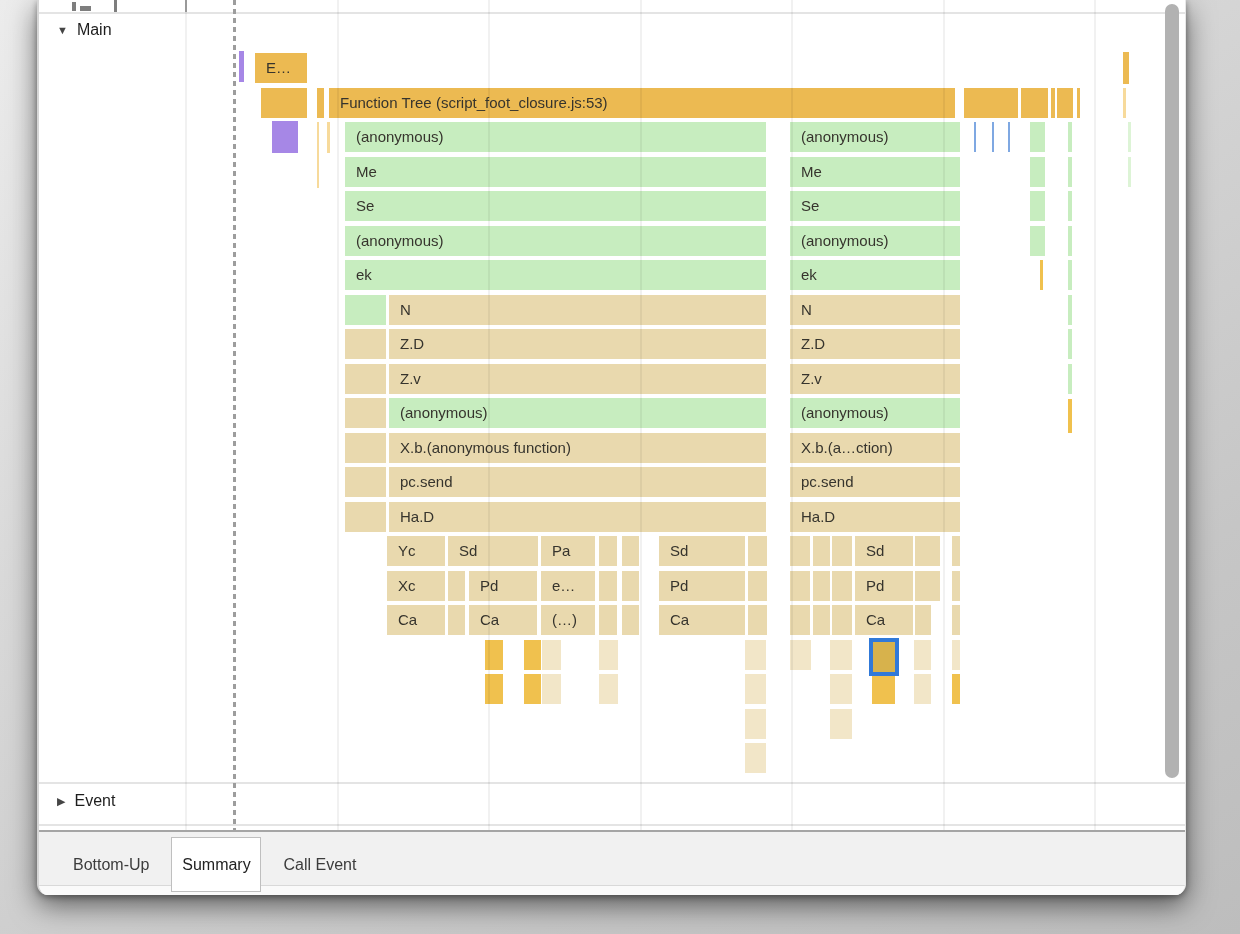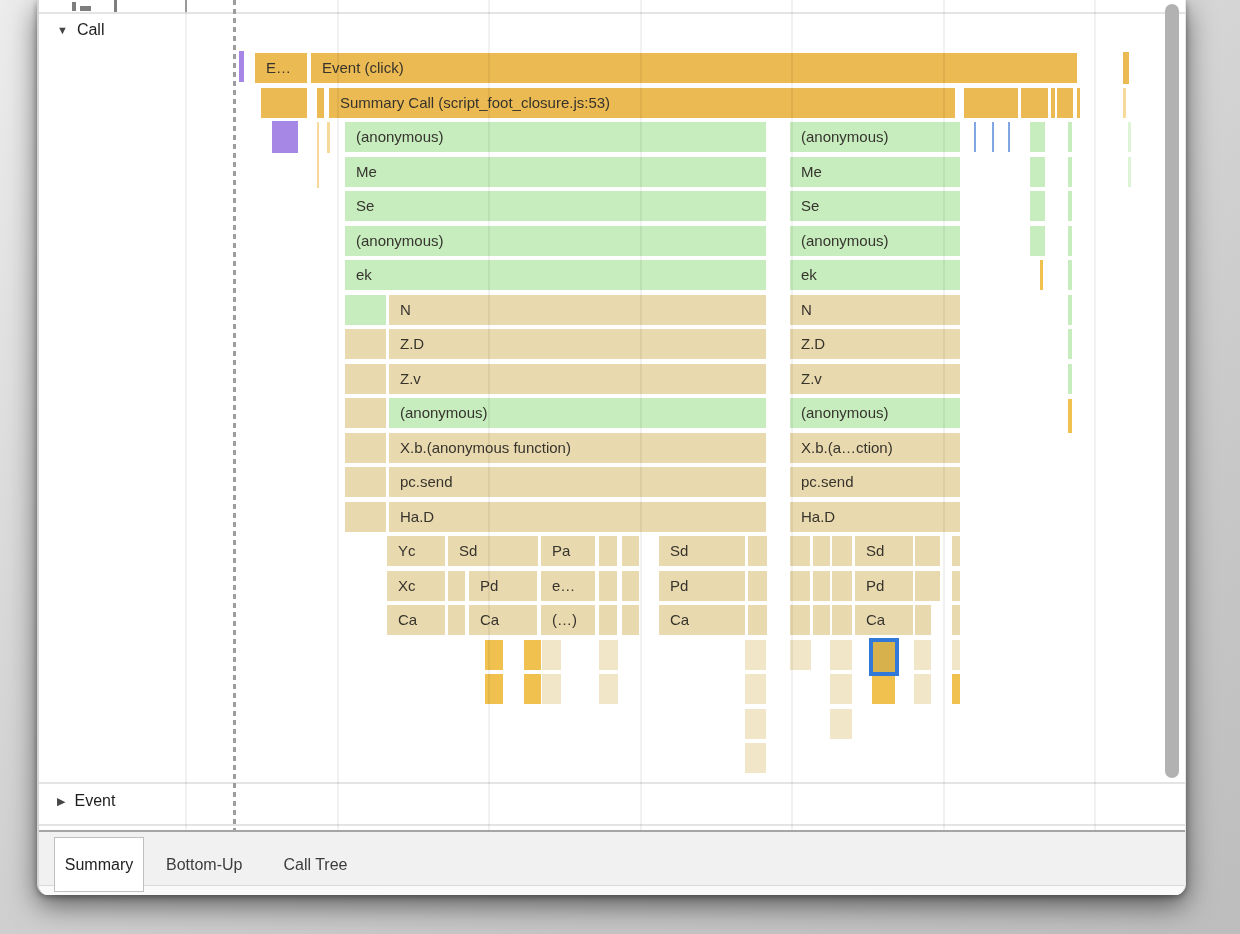--- a/index.html
+++ b/index.html
@@ -47,35 +47,34 @@
       <div class="remnant" style="left:75px;top:0;width:3px;height:12px;"></div>
       <div class="tick" style="left:146px;top:0;width:2px;height:12px;"></div>
     </div>
 
     <div class="hline" style="top:12px;"></div>
     <div class="hline" style="top:782px;"></div>
     <div class="hline" style="top:824px;height:1.5px;"></div>
 
     <div class="track-label" style="left:18px;top:21px;">
       <span class="tri">▼</span>
-      <span>Call</span>
+      <span>Main</span>
     </div>
     <div class="track-label" style="left:18px;top:792px;">
       <span class="tri">▶</span>
       <span>Event</span>
     </div>
 
     <div style="position:absolute;left:0;top:0;width:100%;height:830px;">
         <div class="bar" style="left: 200px; top: 51px; width: 5px; height: 31px; background: rgb(166, 135, 230);"></div>
         <div class="bar lbl" style="left: 216px; top: 53px; width: 52px; height: 30px; background: rgb(236, 186, 82);">E…</div>
-        <div class="bar lbl" style="left: 272px; top: 53px; width: 766px; height: 30px; background: rgb(236, 186, 82);">Event (click)</div>
         <div class="bar" style="left: 1084px; top: 52px; width: 6px; height: 32px; background: rgb(236, 186, 82);"></div>
         <div class="bar" style="left: 222px; top: 87.5px; width: 46px; height: 30px; background: rgb(236, 186, 82);"></div>
         <div class="bar" style="left: 278px; top: 87.5px; width: 7px; height: 30px; background: rgb(236, 186, 82);"></div>
-        <div class="bar lbl" style="left: 290px; top: 87.5px; width: 626px; height: 30px; background: rgb(236, 186, 82);">Summary Call (script_foot_closure.js:53)</div>
+        <div class="bar lbl" style="left: 290px; top: 87.5px; width: 626px; height: 30px; background: rgb(236, 186, 82);">Function Tree (script_foot_closure.js:53)</div>
         <div class="bar" style="left: 925px; top: 87.5px; width: 54px; height: 30px; background: rgb(236, 186, 82);"></div>
         <div class="bar" style="left: 982px; top: 87.5px; width: 27px; height: 30px; background: rgb(236, 186, 82);"></div>
         <div class="bar" style="left: 1012px; top: 87.5px; width: 4px; height: 30px; background: rgb(236, 186, 82);"></div>
         <div class="bar" style="left: 1018px; top: 87.5px; width: 16px; height: 30px; background: rgb(236, 186, 82);"></div>
         <div class="bar" style="left: 1038px; top: 87.5px; width: 2.5px; height: 30px; background: rgb(236, 186, 82);"></div>
         <div class="bar" style="left: 1084px; top: 87.5px; width: 3px; height: 30px; background: rgb(247, 218, 155);"></div>
         <div class="bar" style="left: 233px; top: 121px; width: 26px; height: 32px; background: rgb(166, 135, 230);"></div>
         <div class="bar lbl" style="left: 306px; top: 122px; width: 421px; height: 30px; background: rgb(199, 237, 191);">(anonymous)</div>
         <div class="bar lbl" style="left: 751px; top: 122px; width: 170px; height: 30px; background: rgb(199, 237, 191);">(anonymous)</div>
         <div class="bar" style="left: 935px; top: 122px; width: 2px; height: 30px; background: rgb(127, 168, 226);"></div>
@@ -202,20 +201,20 @@
         <div class="grid" style="left: 903.5px;"></div>
         <div class="grid" style="left: 1055px;"></div>
       </div>
     <div class="dashed" style="left:194px;"></div>
 
     <div class="scrollbar" style="left:1126px;top:4px;height:774px;"></div>
 
     <div class="tabbar">
       <div class="bottomstrip"></div>
       <div class="tabs">
+          <div class="tab">Bottom-Up</div>
           <div class="tab selected">Summary</div>
-          <div class="tab">Bottom-Up</div>
-          <div class="tab">Call Tree</div>
+          <div class="tab">Call Event</div>
         </div>
     </div>
 
   </div>
 </div>
 
 </body></html>

